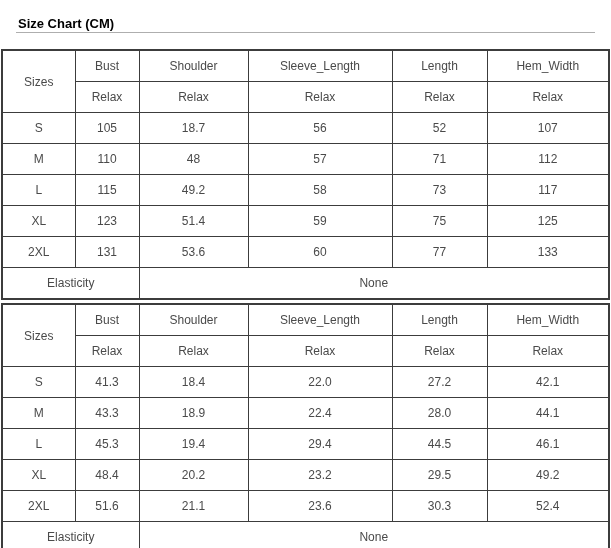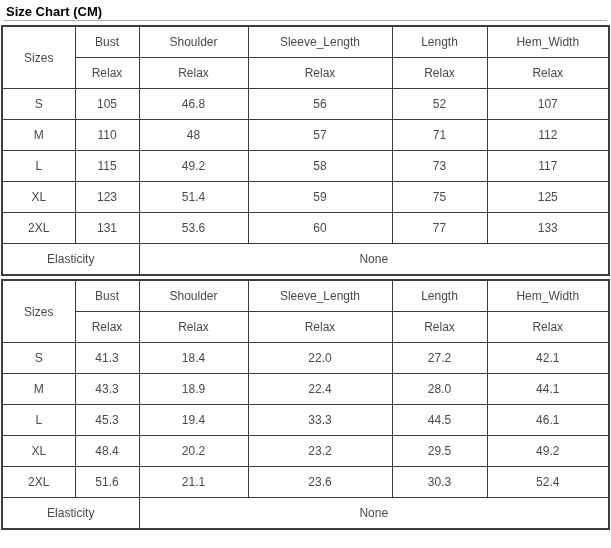--- a/index.html
+++ b/index.html
@@ -8,21 +8,21 @@
     background: #ffffff;
   }
   body {
     width: 611px;
     font-family: "Liberation Sans", "DejaVu Sans", sans-serif;
     -webkit-font-smoothing: antialiased;
   }
   .chart-section { width: 611px; }
   .chart-section.second { margin-top: 3px; }
   .chart-title {
-    margin: 4px;
+    margin: 16px;
     padding: 1px 16px 2px 2px;
     font-size: 13px;
     line-height: 13px;
     font-weight: bold;
     color: #000000;
     border-bottom: 1px solid #aeaeae;
   }
   table.size-table {
     border-collapse: collapse;
     table-layout: fixed;
@@ -70,21 +70,21 @@
         <tr>
           <th>Relax</th>
           <th>Relax</th>
           <th>Relax</th>
           <th>Relax</th>
           <th>Relax</th>
         </tr>
         <tr>
           <td>S</td>
           <td>105</td>
-          <td>46.8</td>
+          <td>18.7</td>
           <td>56</td>
           <td>52</td>
           <td>107</td>
         </tr>
         <tr>
           <td>M</td>
           <td>110</td>
           <td>48</td>
           <td>57</td>
           <td>71</td>
@@ -161,21 +161,21 @@
           <td>43.3</td>
           <td>18.9</td>
           <td>22.4</td>
           <td>28.0</td>
           <td>44.1</td>
         </tr>
         <tr>
           <td>L</td>
           <td>45.3</td>
           <td>19.4</td>
-          <td>33.3</td>
+          <td>29.4</td>
           <td>44.5</td>
           <td>46.1</td>
         </tr>
         <tr>
           <td>XL</td>
           <td>48.4</td>
           <td>20.2</td>
           <td>23.2</td>
           <td>29.5</td>
           <td>49.2</td>

